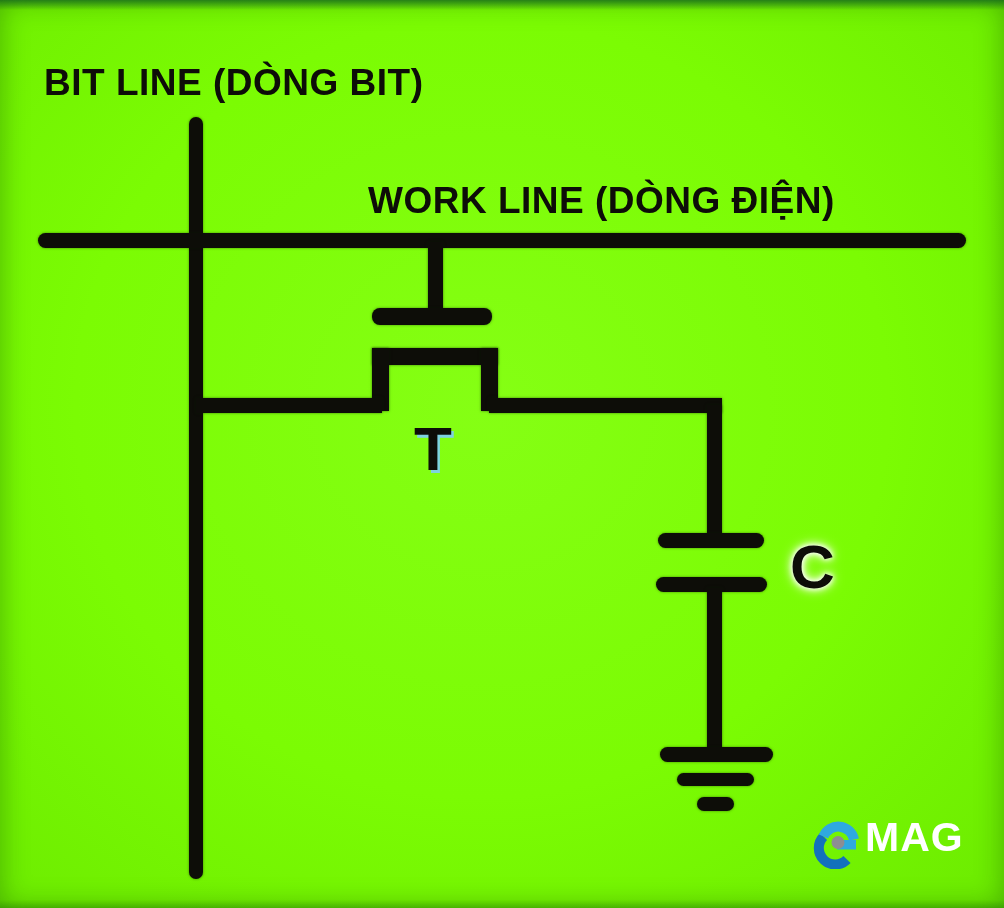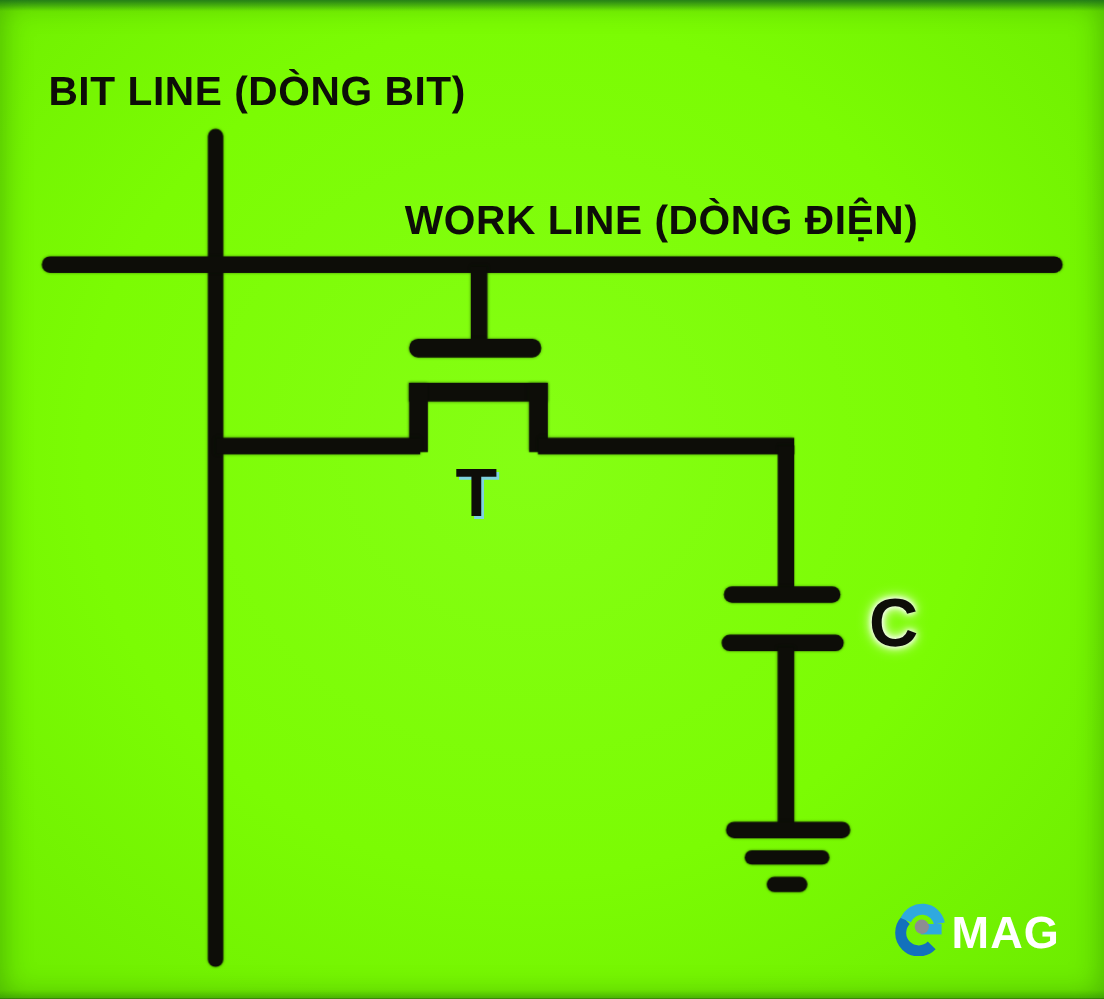--- a/index.html
+++ b/index.html
@@ -22,21 +22,21 @@
   .w{position:absolute;background:var(--line);box-shadow:0 0 2.5px rgba(10,30,0,.55);}
   .rc{border-radius:8px;}
   .lbl{
     position:absolute;color:var(--label);font-weight:bold;
     white-space:nowrap;letter-spacing:.5px;line-height:1;
   }
   .title{font-size:37px;}
   .t-label{font-size:62px;letter-spacing:0;text-shadow:2.5px 2.5px 0 var(--t-shadow);}
   .c-label{font-size:62px;letter-spacing:0;
     text-shadow:0 0 5px var(--c-glow),0 0 9px var(--c-glow),0 0 14px rgba(255,255,230,.8);}
-  .logo{position:absolute;left:812px;top:817px;display:flex;align-items:flex-end;z-index:50;}
+  .logo{position:absolute;left:812px;top:817px;display:flex;align-items:flex-start;z-index:50;}
   .logo-text{
     color:var(--logo-text);font-weight:bold;font-size:41px;letter-spacing:1px;
     margin-left:1px;line-height:1;
   }
   .blur{filter:blur(.3px);}
 </style>
 </head>
 <body>
 
 <div class="stage">

